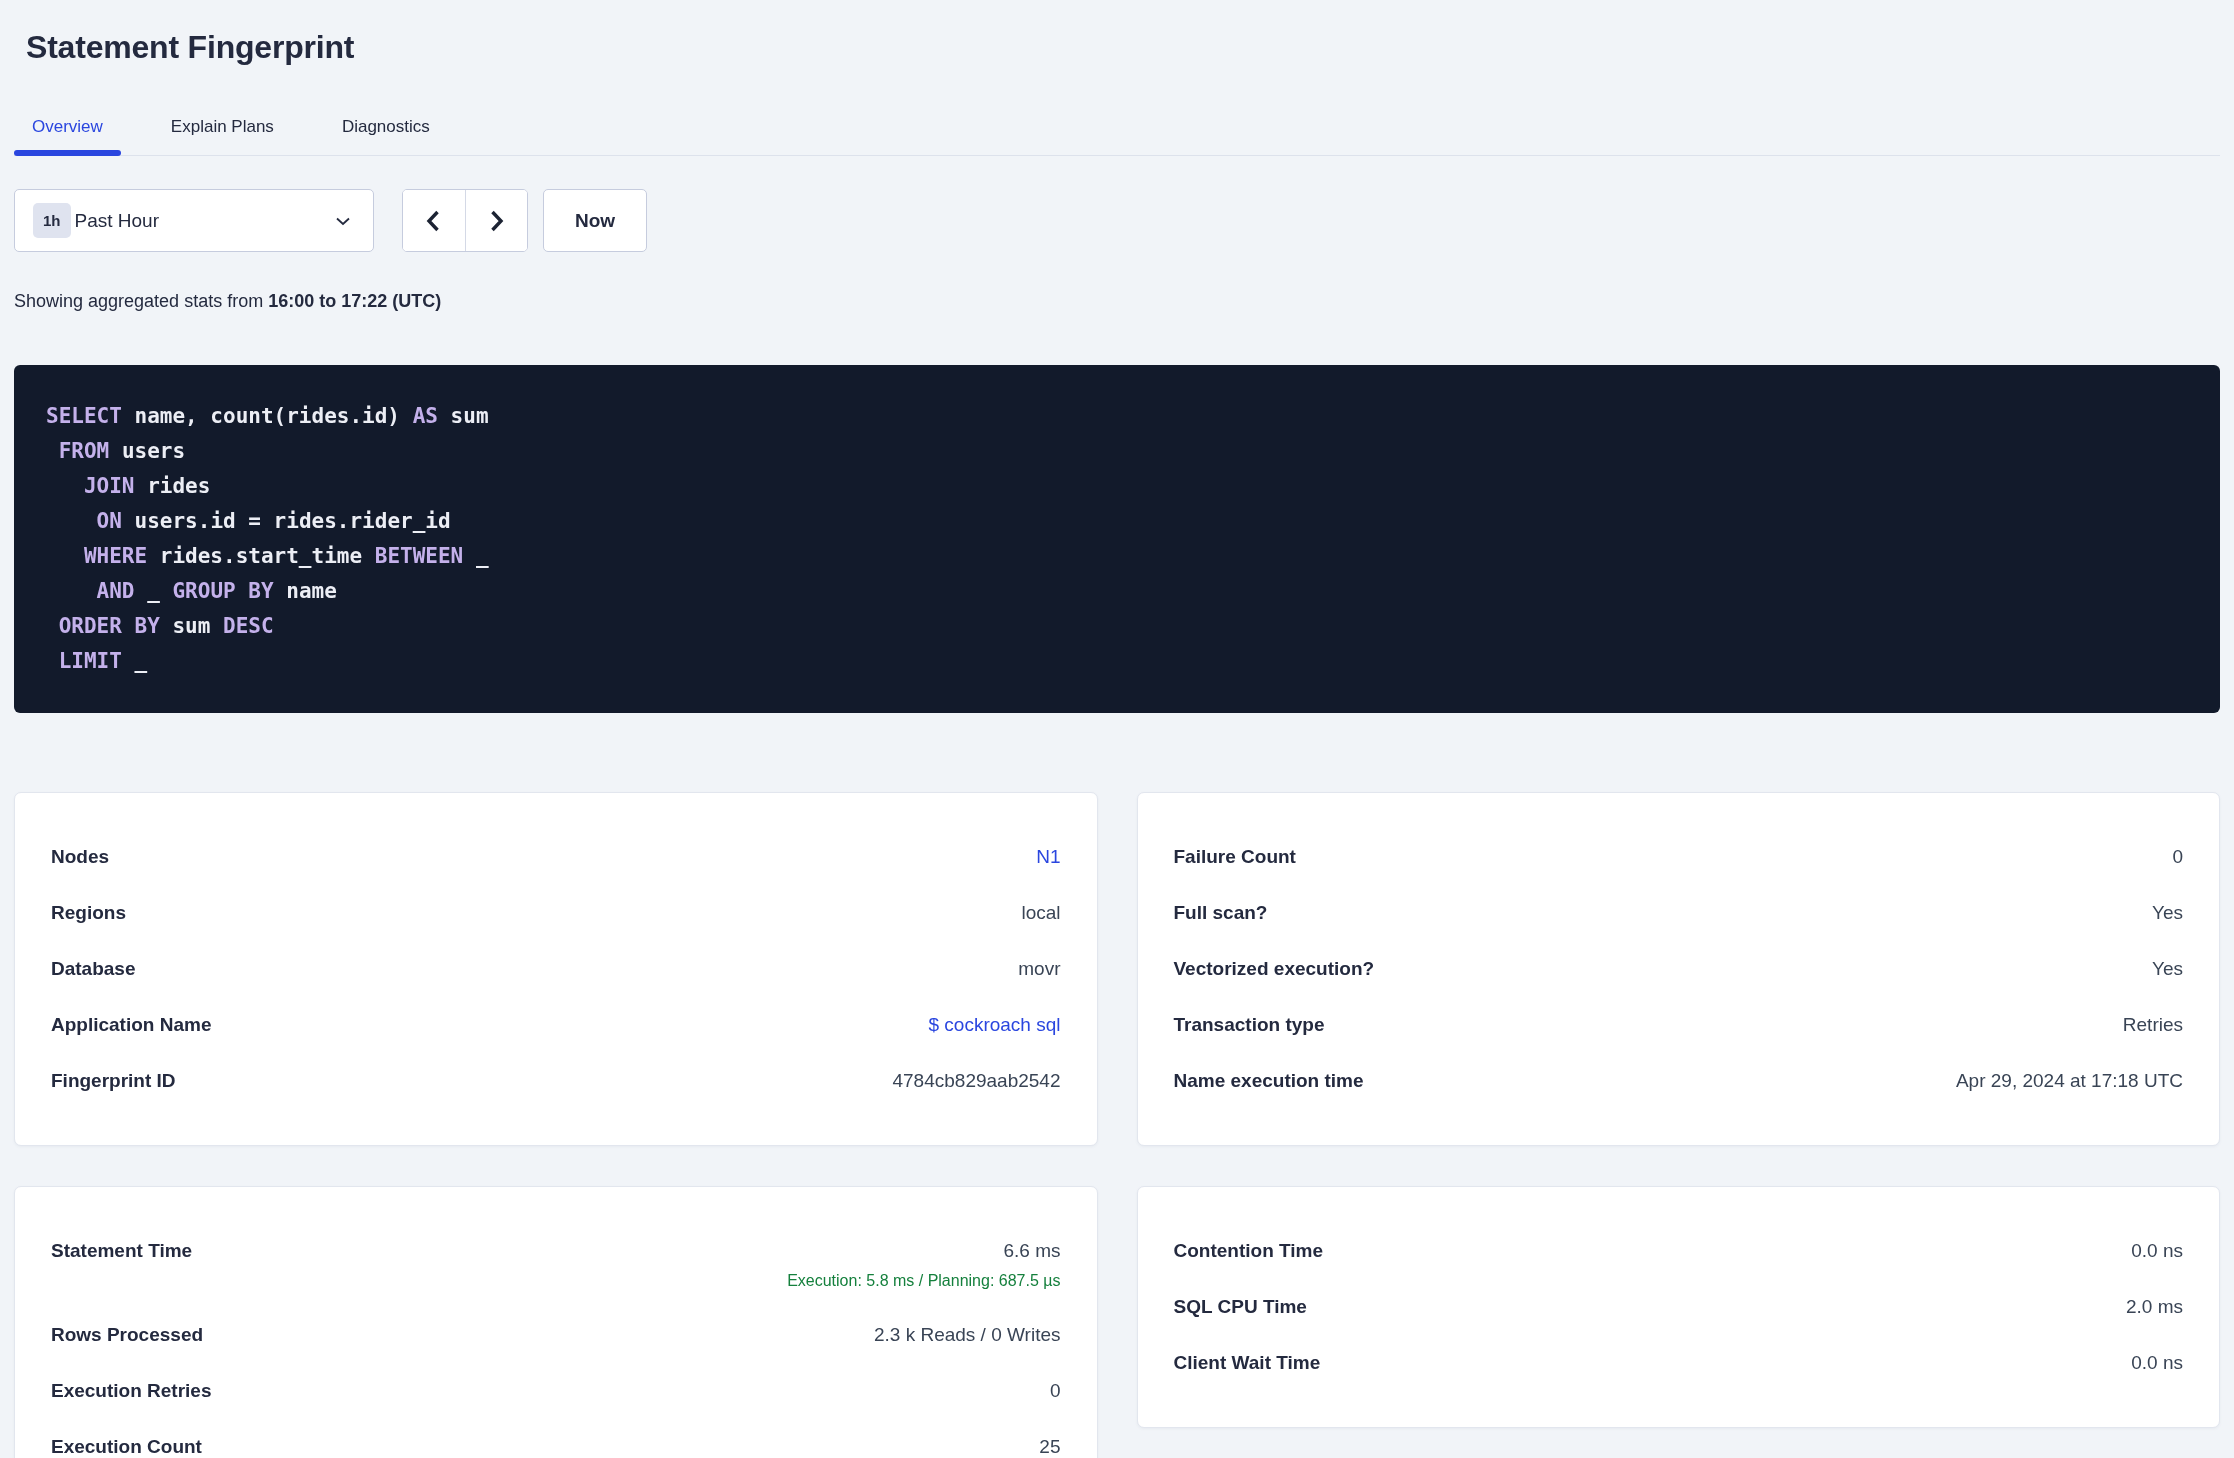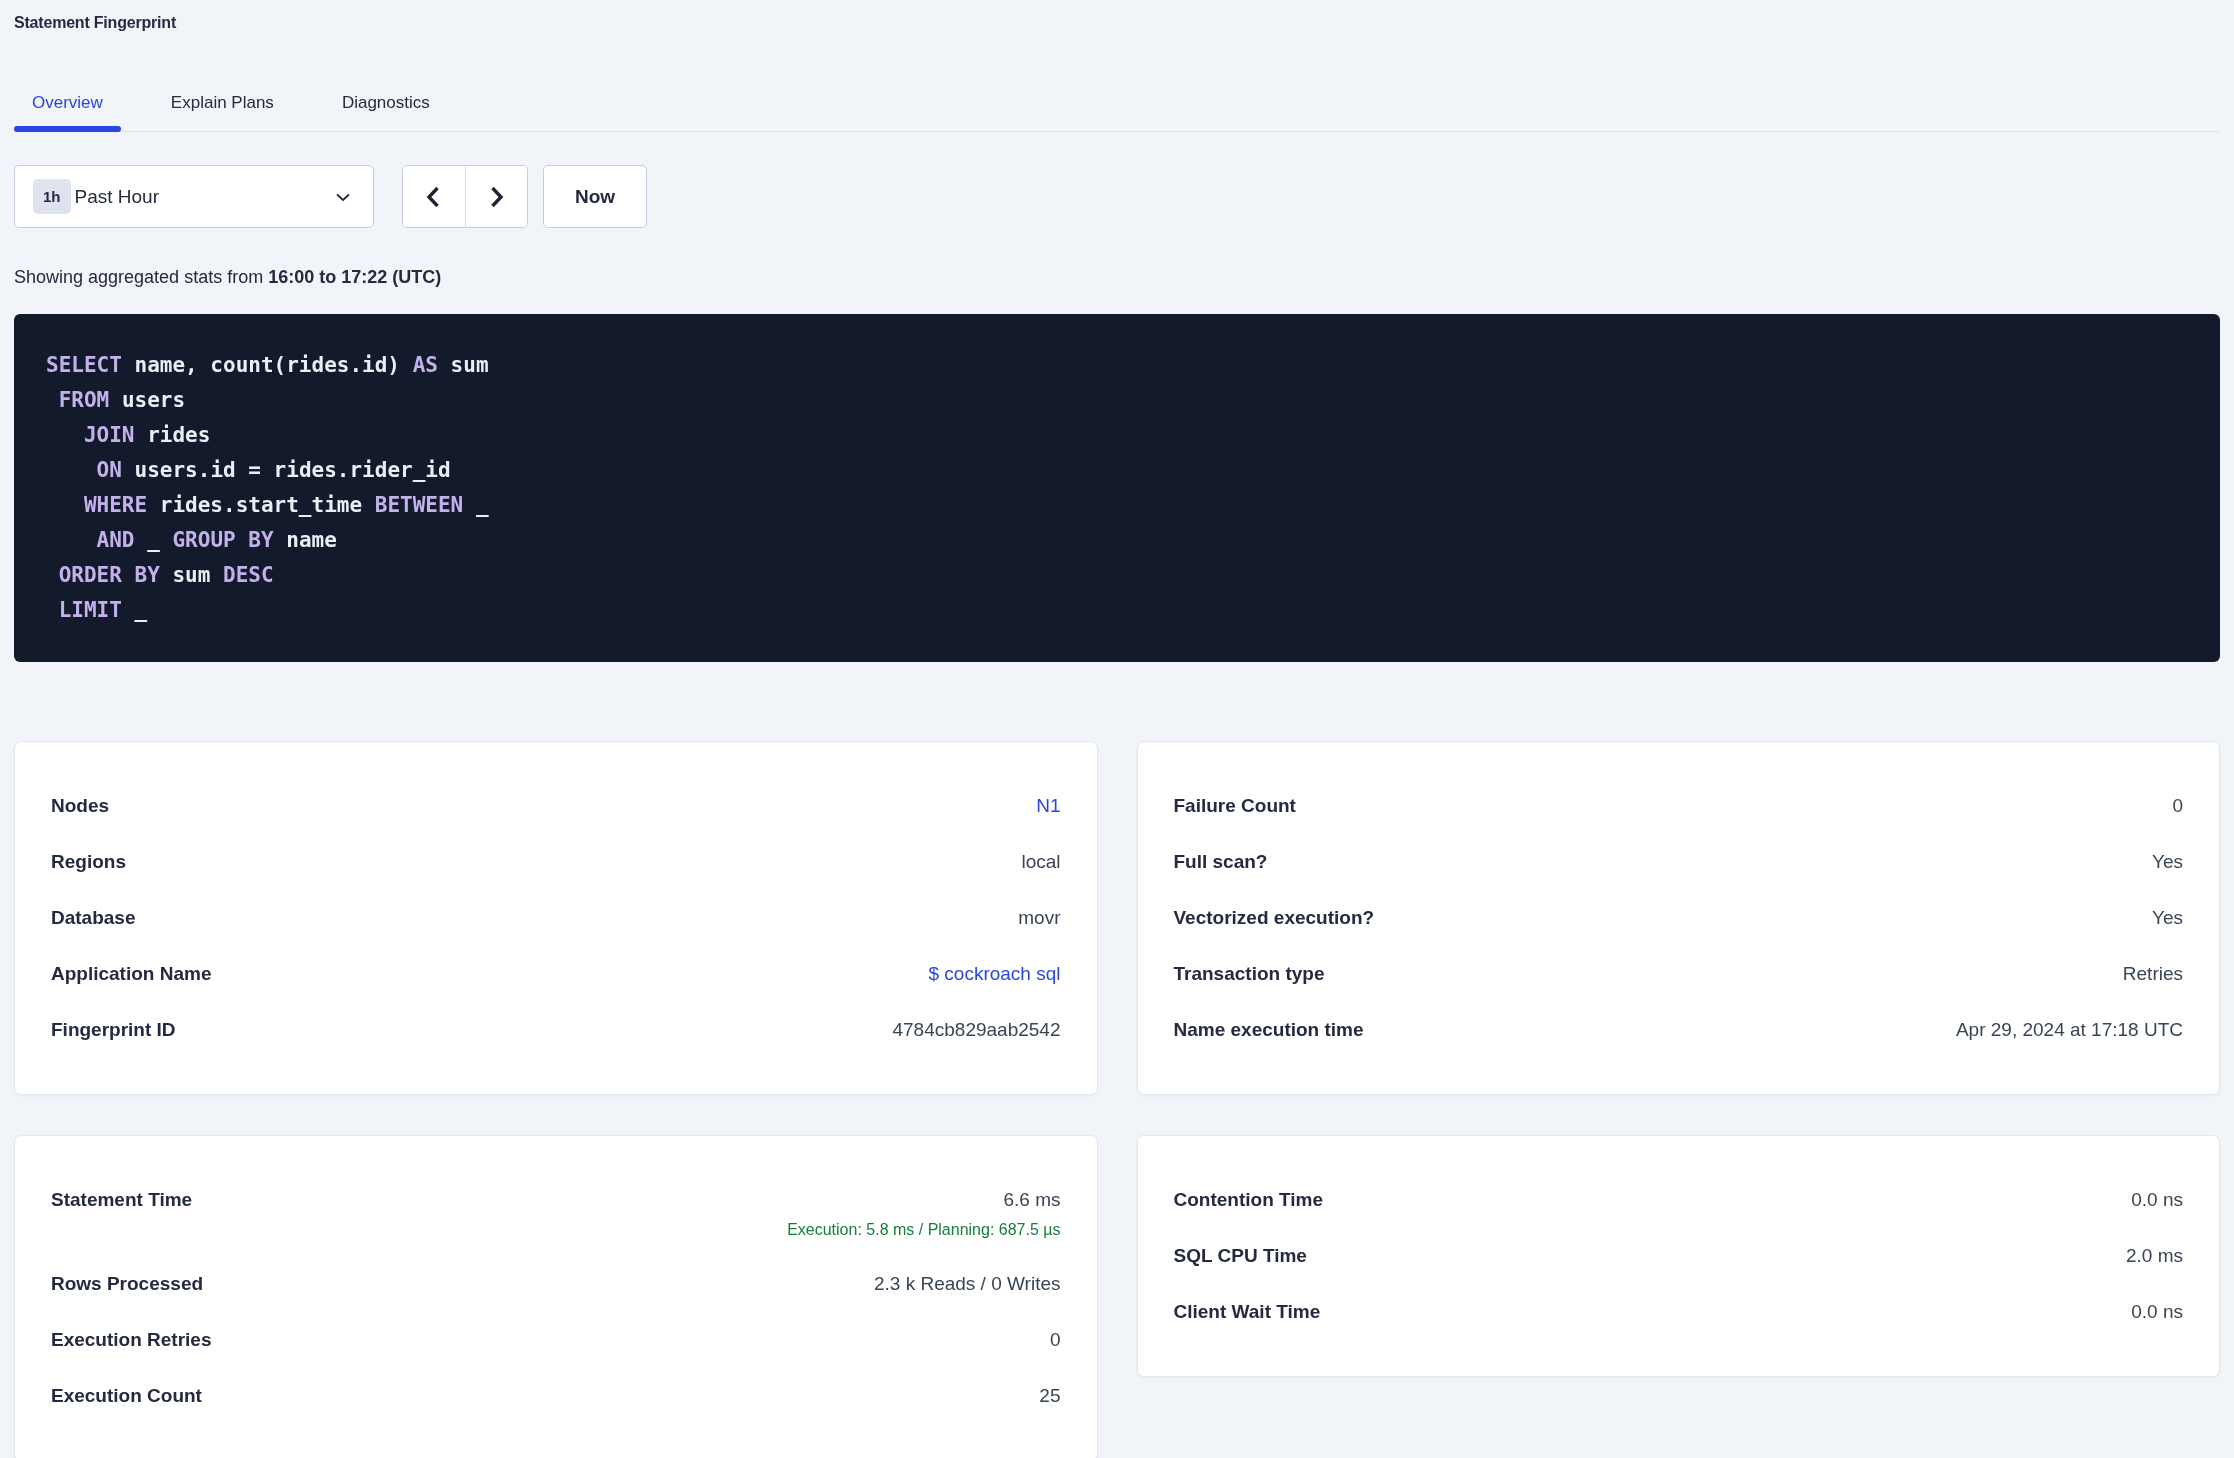--- a/index.html
+++ b/index.html
@@ -18,22 +18,22 @@
   *{box-sizing:border-box;}
   html,body{margin:0;padding:0;}
   body{
     width:2234px;height:1458px;overflow:hidden;
     background:var(--page-bg);
     font-family:"Liberation Sans",sans-serif;
     color:var(--text-dark);
   }
   .page{padding:0 14px;}
   .page-title{
-    margin:0;padding-top:8px;
-    font-size:16px;line-height:30px;font-weight:700;
+    margin:12px;padding-top:20px;
+    font-size:32px;line-height:30px;font-weight:700;
     letter-spacing:-0.2px;color:var(--text-dark);
   }
   
   .tabs{margin-top:52px;border-bottom:1px solid var(--tab-divider);display:flex;}
   .tab{
     background:none;border:none;cursor:pointer;
     font-family:"Liberation Sans",sans-serif;
     font-size:17px;line-height:26px;color:var(--text-dark);
     padding:0 18px 15px;margin-right:32px;position:relative;
   }
@@ -68,21 +68,21 @@
     margin-left:15px;width:104px;background:#fff;
     border:1px solid var(--control-border);border-radius:5px;
     font-family:"Liberation Sans",sans-serif;
     font-size:19px;font-weight:700;color:var(--text-dark);cursor:pointer;
   }
   
   .stats-line{margin:38px 0 0;font-size:18px;line-height:23px;color:var(--text-dark);}
   .stats-line strong{font-weight:700;}
   
   .sql-box{
-    margin:25px 0 0;background:var(--sql-bg);border-radius:6px;
+    margin:52px 0 0;background:var(--sql-bg);border-radius:6px;
     padding:34px 32px;
     font-family:"DejaVu Sans Mono",monospace;
     font-size:21px;line-height:35px;font-weight:700;
     color:var(--sql-text);white-space:pre;overflow:hidden;
   }
   .sql-line{height:35px;}
   .kw{color:var(--sql-kw);}
   
   .cards{
     margin-top:79px;display:grid;grid-template-columns:1fr 1fr;

